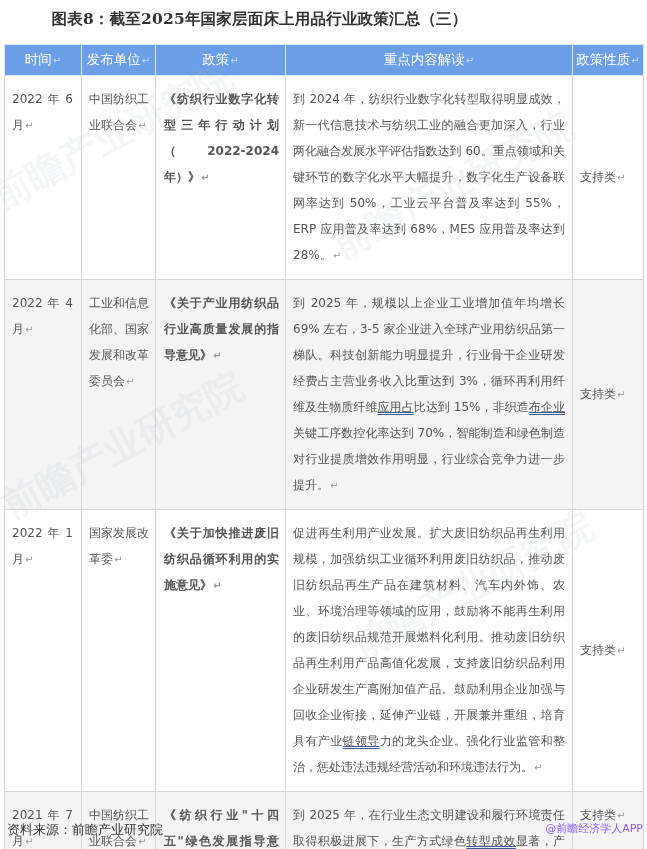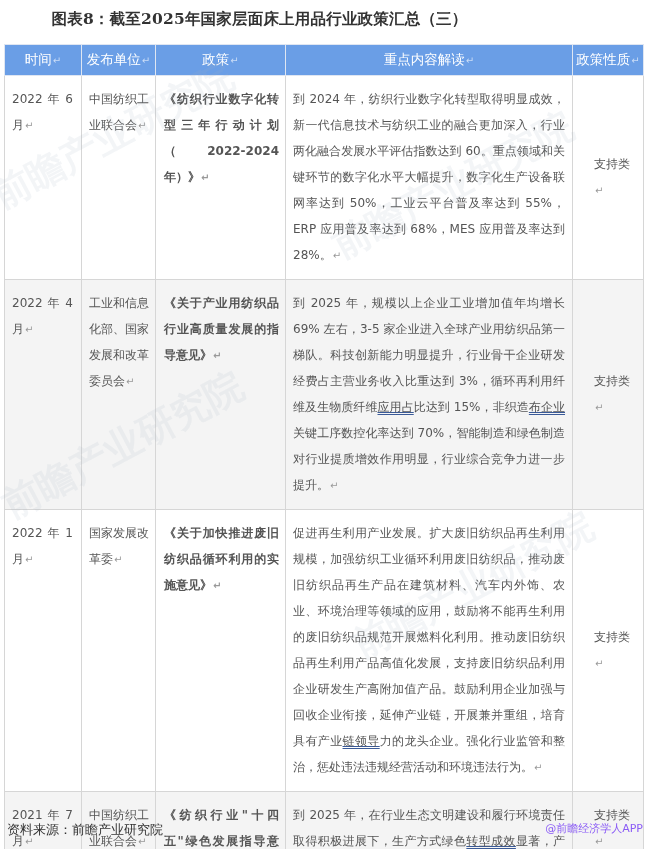--- a/index.html
+++ b/index.html
@@ -29,21 +29,21 @@
       border: 1px solid #d6d6d6; font-size: 12px; line-height: 26px;
       vertical-align: top; padding: 10px 6px 10px 7px; color: #555555;
     }
     tr.row-odd td { background: #ffffff; }
     tr.row-even td { background: #f4f4f4; }
 
     td.time { text-align: justify; padding-right: 8px; }
     td.issuer { text-align: left; }
     td.policy { text-align: justify; text-align-last: left; padding-left: 8px; padding-right: 6px; font-weight: bold; }
     td.content { text-align: justify; padding-left: 7px; padding-right: 7px; }
-    td.nature { vertical-align: middle; text-align: left; padding-left: 21px; }
+    td.nature { vertical-align: middle; text-align: left; padding-left: 7px; }
 
     .para-mark { color: #999999; font-size: 10px; margin-left: 1px; }
     .ul { text-decoration: underline; text-decoration-color: #3a5a98; text-decoration-style: double; }
 
     .footer-left {
       position: absolute; left: 7px; top: 821px; font-size: 13px; color: #333333;
     }
     .footer-right {
       position: absolute; right: 4px; top: 821px; font-size: 11px; color: #8b5cf6;
     }

